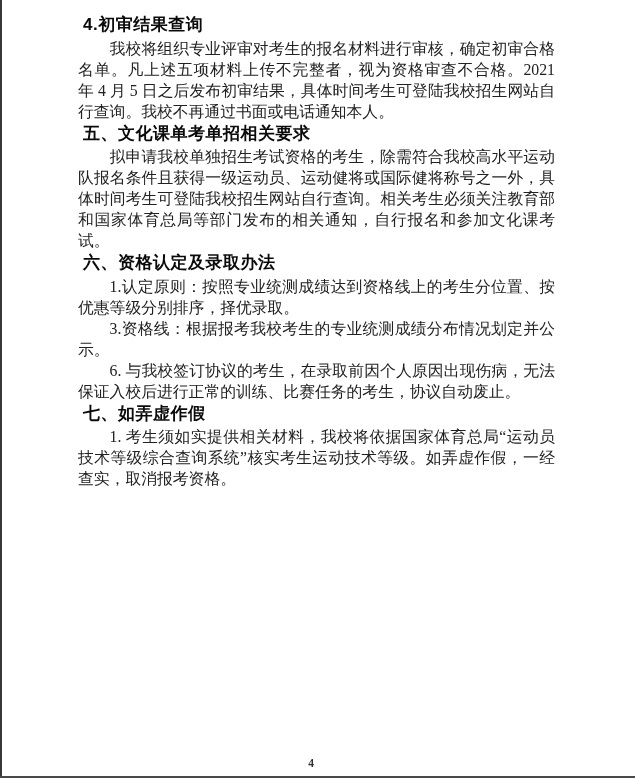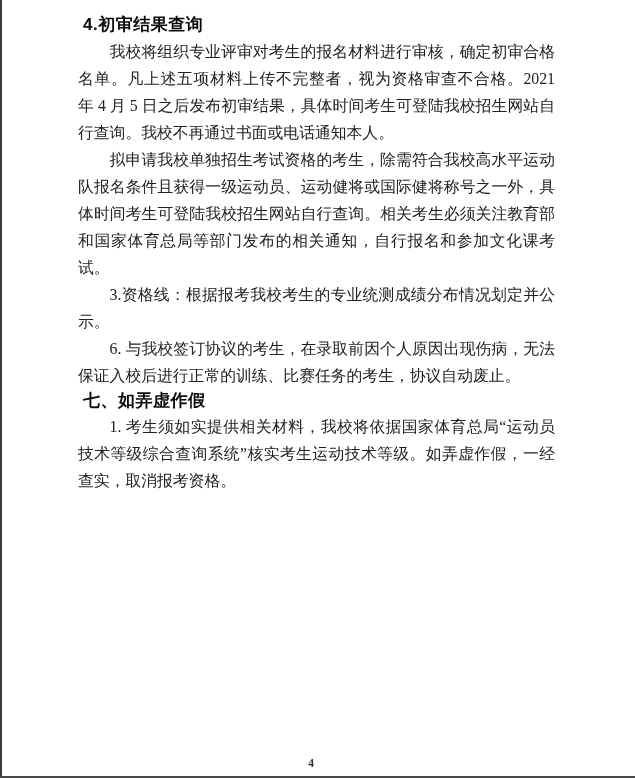--- a/index.html
+++ b/index.html
@@ -42,21 +42,21 @@
     font-weight: bold;
     font-size: 17px;
     line-height: 24.6px;
     color: #0a0a0a;
     letter-spacing: 0.5px;
   }
   .p {
     margin: 0;
     font-family: "Liberation Serif", "DejaVu Serif", serif;
     font-size: 15.8px;
-    line-height: 27px;
+    line-height: 21px;
     color: #212121;
     text-align: justify;
     text-indent: 2em;
     word-break: normal;
   }
   .page-number {
     position: absolute;
     left: 0;
     bottom: 9px;
     width: 622px;
@@ -73,22 +73,25 @@
 
 <div class="page">
   <div class="edge-left"></div>
   <div class="edge-bottom"></div>
 
   <div class="content">
 
     <h2 class="h">4.初审结果查询</h2>
     <p class="p">我校将组织专业评审对考生的报名材料进行审核，确定初审合格名单。凡上述五项材料上传不完整者，视为资格审查不合格。2021 年 4 月 5 日之后发布初审结果，具体时间考生可登陆我校招生网站自行查询。我校不再通过书面或电话通知本人。</p>
 
+    <h2 class="h">五、文化课单考单招相关要求</h2>
     <p class="p">拟申请我校单独招生考试资格的考生，除需符合我校高水平运动队报名条件且获得一级运动员、运动健将或国际健将称号之一外，具体时间考生可登陆我校招生网站自行查询。相关考生必须关注教育部和国家体育总局等部门发布的相关通知，自行报名和参加文化课考试。</p>
 
+    <h2 class="h">六、资格认定及录取办法</h2>
+    <p class="p">1.认定原则：按照专业统测成绩达到资格线上的考生分位置、按优惠等级分别排序，择优录取。</p>
     <p class="p">3.资格线：根据报考我校考生的专业统测成绩分布情况划定并公示。</p>
     <p class="p">6. 与我校签订协议的考生，在录取前因个人原因出现伤病，无法保证入校后进行正常的训练、比赛任务的考生，协议自动废止。</p>
 
     <h2 class="h">七、如弄虚作假</h2>
     <p class="p">1. 考生须如实提供相关材料，我校将依据国家体育总局“运动员技术等级综合查询系统”核实考生运动技术等级。如弄虚作假，一经查实，取消报考资格。</p>
 
   </div>
 
   <div class="page-number">4</div>
 </div>

